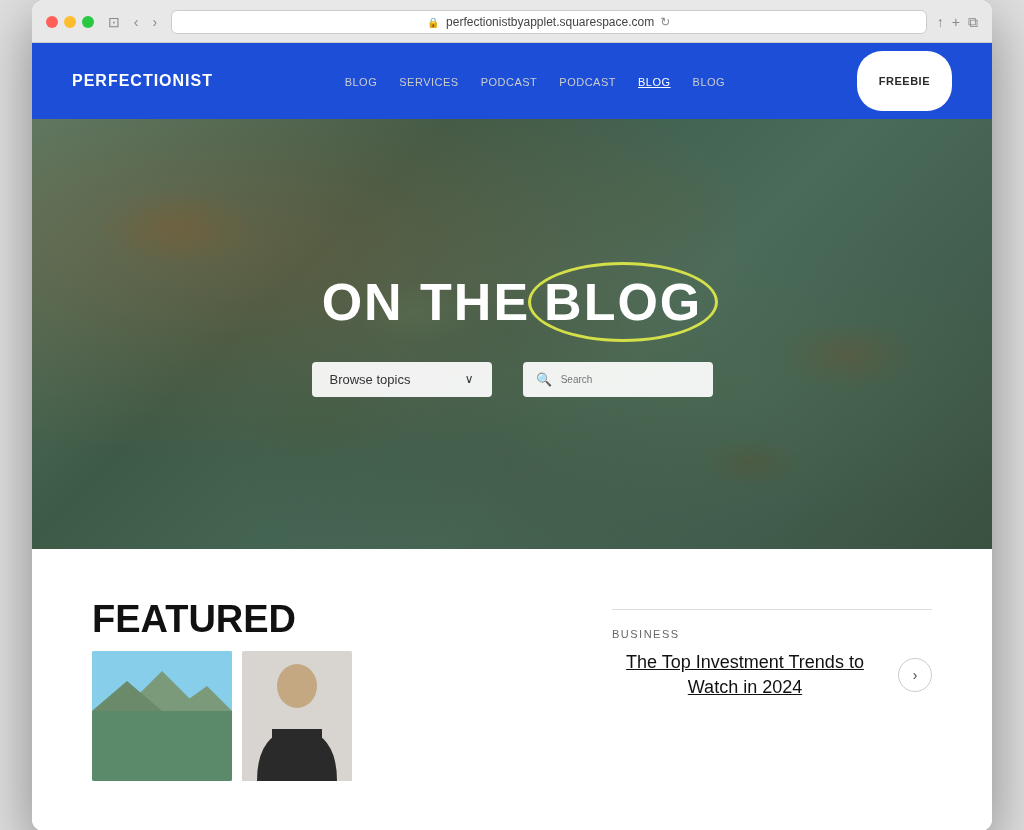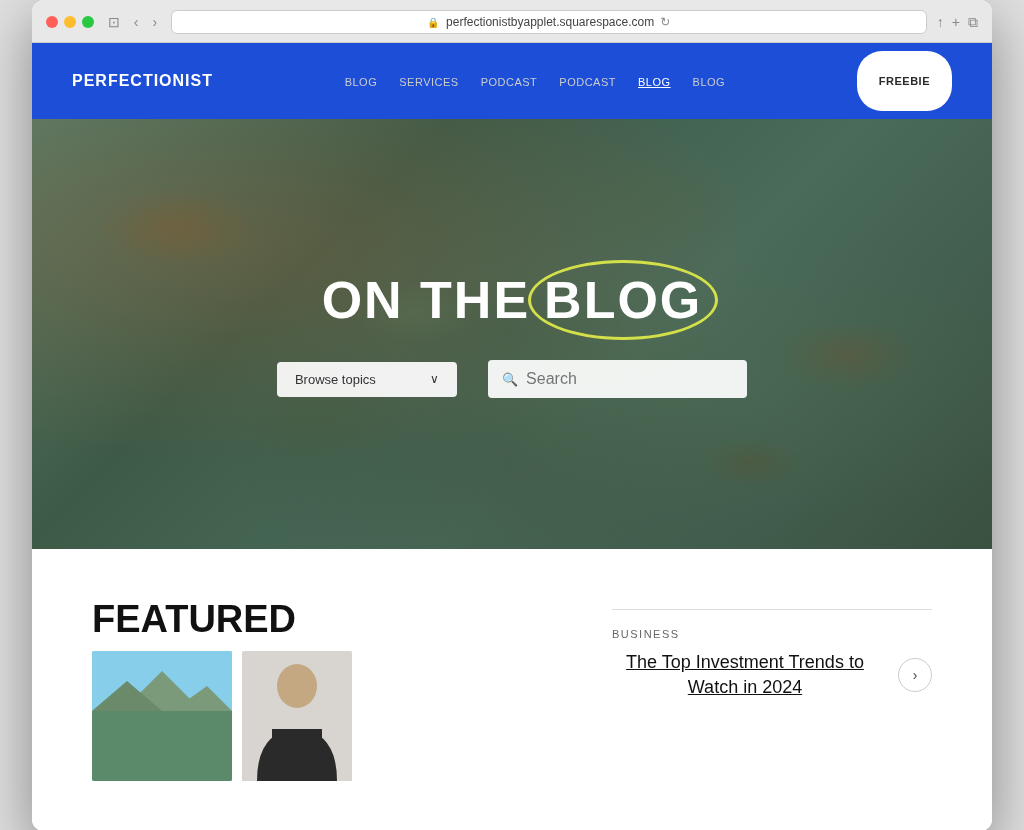--- a/index.html
+++ b/index.html
@@ -240,21 +240,21 @@
       display: flex;
       align-items: center;
       gap: 8px;
       min-width: 190px;
     }
 
     .search-box input {
       border: none;
       background: transparent;
       outline: none;
-      font-size: 16px;
+      font-size: 10px;
       color: #333;
       width: 100%;
     }
 
     
     .main-content {
       background: #fff;
       padding: 50px 60px;
       display: flex;
       gap: 60px;

